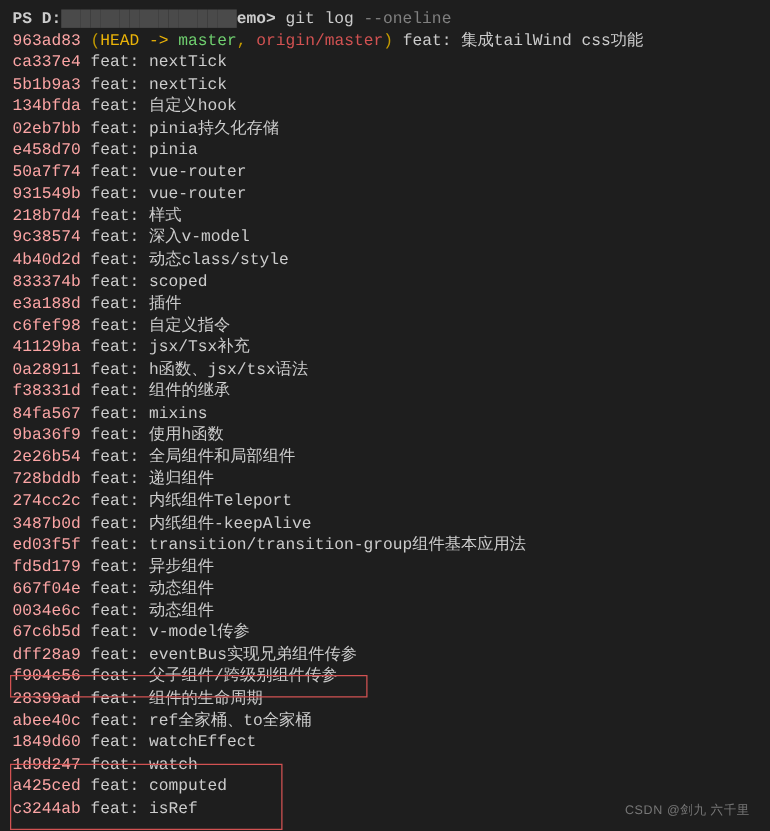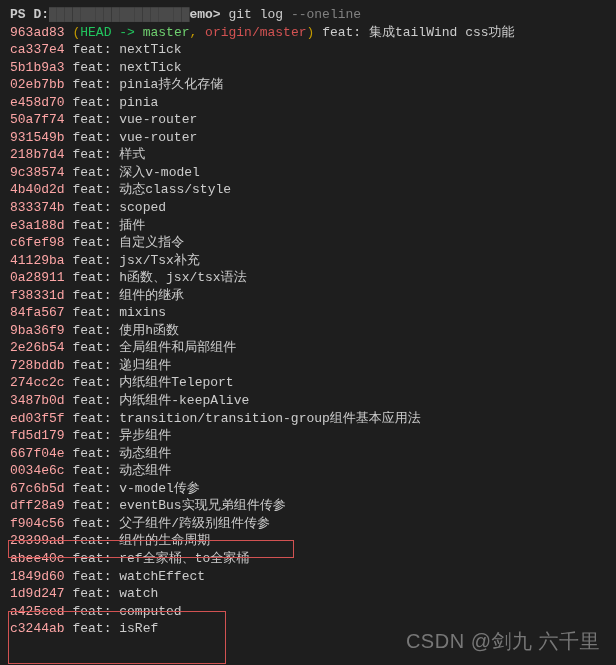--- a/index.html
+++ b/index.html
@@ -16,48 +16,49 @@
       position: relative;
     }
     .prompt-line { white-space: nowrap; }
     .ps { color: #cccccc; font-weight: bold; }
     .path-dim { color: #4a4a4a; }
     .cmd { color: #cccccc; margin-top: 14px; }
     .flag { color: #808080; }
     .log-line { white-space: nowrap; }
     .hash { color: #fca5a5; }
     .ref-open { color: #c39a00; }
-    .head { color: #22c55e; }
+    .head { color: #eab308; }
     .branch { color: #6fcf6f; }
     .remote { color: #d25252; }
     .msg { color: #cccccc; }
     .highlight-box {
       position: absolute;
       border: 1.5px solid #d25252;
       background: transparent;
       pointer-events: none;
     }
     .watermark {
       position: absolute;
       right: 16px;
       bottom: 10px;
       color: #777;
-      font-size: 20px;
+      font-size: 10px;
       font-family: sans-serif;
       letter-spacing: 0.5px;
     }
   </style>
 </head>
 <body>
 
 <div id="terminal">
     <div class="prompt-line"><span class="ps">PS D:</span><span class="path-dim">██████████████████</span><span class="ps">emo&gt; </span><span class="cmd">git log </span><span class="flag">--oneline</span></div>
     <div class="log-line"><span class="hash">963ad83</span> <span class="ref-open">(</span><span class="head">HEAD</span><span class="head"> -&gt; </span><span class="branch">master</span><span class="ref-open">, </span><span class="remote">origin/master</span><span class="ref-open">)</span> <span class="msg">feat: 集成tailWind css功能</span></div>
     <div class="log-line"><span class="hash">ca337e4</span> <span class="msg">feat: nextTick</span></div>
     <div class="log-line"><span class="hash">5b1b9a3</span> <span class="msg">feat: nextTick</span></div>
+    <div class="log-line"><span class="hash">134bfda</span> <span class="msg">feat: 自定义hook</span></div>
     <div class="log-line"><span class="hash">02eb7bb</span> <span class="msg">feat: pinia持久化存储</span></div>
     <div class="log-line"><span class="hash">e458d70</span> <span class="msg">feat: pinia</span></div>
     <div class="log-line"><span class="hash">50a7f74</span> <span class="msg">feat: vue-router</span></div>
     <div class="log-line"><span class="hash">931549b</span> <span class="msg">feat: vue-router</span></div>
     <div class="log-line"><span class="hash">218b7d4</span> <span class="msg">feat: 样式</span></div>
     <div class="log-line"><span class="hash">9c38574</span> <span class="msg">feat: 深入v-model</span></div>
     <div class="log-line"><span class="hash">4b40d2d</span> <span class="msg">feat: 动态class/style</span></div>
     <div class="log-line"><span class="hash">833374b</span> <span class="msg">feat: scoped</span></div>
     <div class="log-line"><span class="hash">e3a188d</span> <span class="msg">feat: 插件</span></div>
     <div class="log-line"><span class="hash">c6fef98</span> <span class="msg">feat: 自定义指令</span></div>

